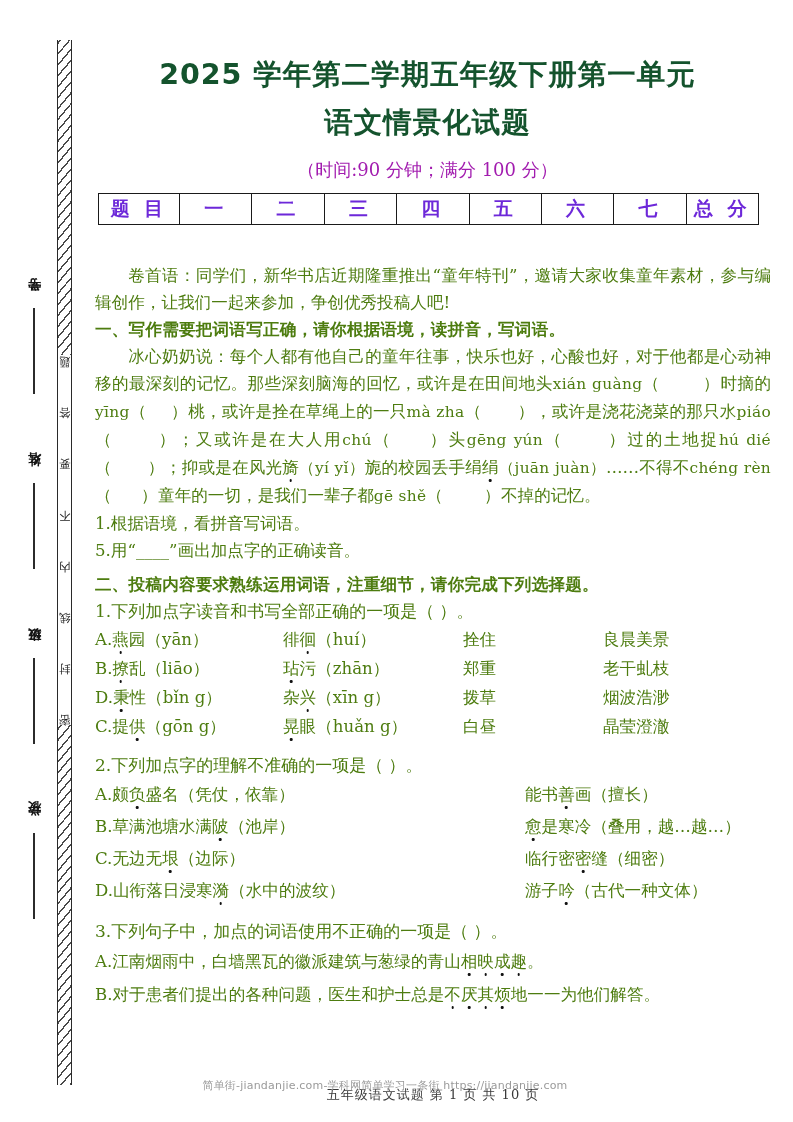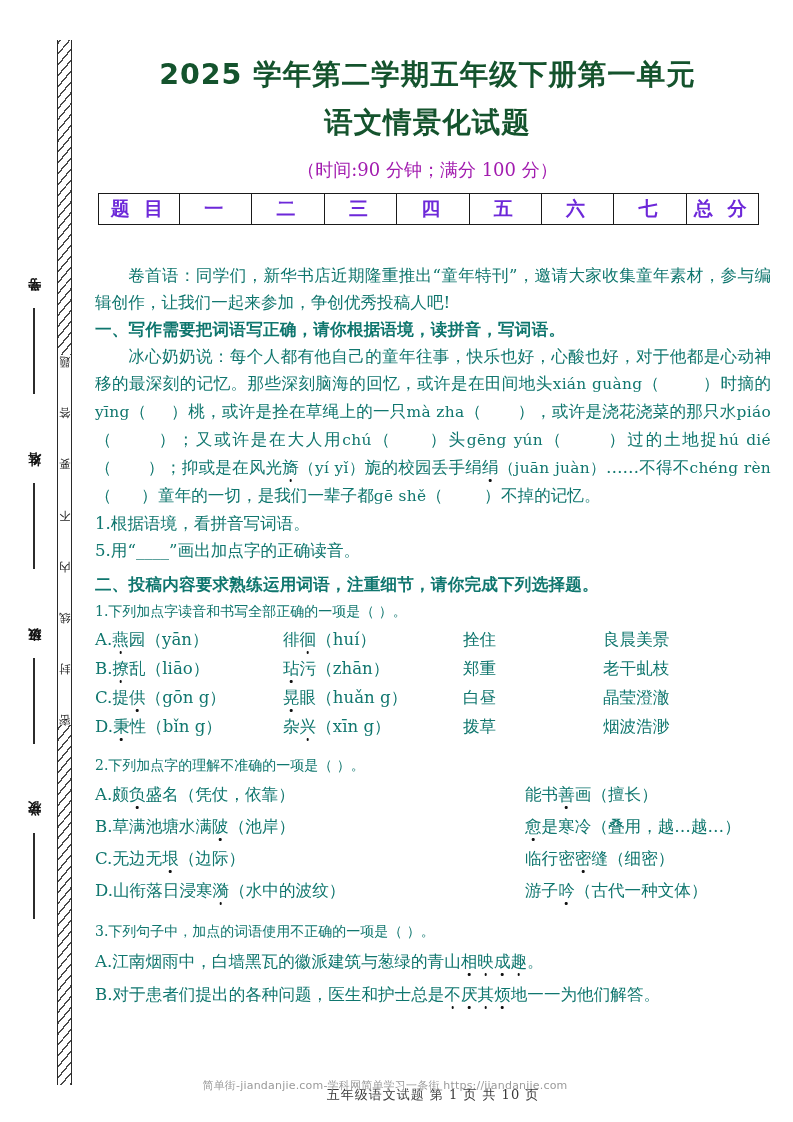--- a/index.html
+++ b/index.html
@@ -155,21 +155,21 @@
   #score-table td.hdr { width: 80px; }
 
   
   #body-text {
     position: absolute;
     left: 0;
     top: 262px;
     width: 676px;
     font-size: 16.6px;
     line-height: 27px;
-    color: #0f766e;
+    color: #4d7c0f;
   }
   .para {
     text-align: justify;
     text-justify: inter-ideograph;
     margin: 0;
   }
   .indent { text-indent: 2em; }
   .kai { font-family: "DejaVu Serif", "Liberation Serif", serif; }
   .sec-head {
     font-family: "DejaVu Sans", "Liberation Sans", sans-serif;
@@ -192,21 +192,21 @@
     position: absolute;
     left: 50%;
     bottom: -5px;
     transform: translateX(-50%);
     width: 2.6px; height: 2.6px;
     border-radius: 50%;
     background: #111;
   }
 
   
-  .q-line { margin: 0; line-height: 27px; font-size: 14px; }
+  .q-line { margin: 0; line-height: 27px; font-size: 17px; }
   .opts { margin: 0; }
   .opt-row {
     display: flex;
     line-height: 29px;
     font-size: 16.6px;
   }
   .opt-row > span { display: block; }
   .c1 { width: 188px; }
   .c2 { width: 180px; }
   .c3 { width: 140px; }
@@ -323,30 +323,30 @@
         <span class="c3">拴住</span>
         <span class="c4">良晨美景</span>
       </div>
       <div class="opt-row">
         <span class="c1"><span>B.</span><span class="dot">撩</span><span>乱（liāo）</span></span>
         <span class="c2"><span></span><span class="dot">玷</span><span>污（zhān）</span></span>
         <span class="c3">郑重</span>
         <span class="c4">老干虬枝</span>
       </div>
       <div class="opt-row">
+        <span class="c1"><span>D.</span><span class="dot">秉</span><span>性（bǐn g）</span></span>
+        <span class="c2"><span>杂</span><span class="dot">兴</span><span>（xīn g）</span></span>
+        <span class="c3">拨草</span>
+        <span class="c4">烟波浩渺</span>
+      </div>
+      <div class="opt-row">
         <span class="c1"><span>C.</span><span>提</span><span class="dot">供</span><span>（gōn g）</span></span>
         <span class="c2"><span></span><span class="dot">晃</span><span>眼（huǎn g）</span></span>
         <span class="c3">白昼</span>
         <span class="c4">晶莹澄澈</span>
-      </div>
-      <div class="opt-row">
-        <span class="c1"><span>D.</span><span class="dot">秉</span><span>性（bǐn g）</span></span>
-        <span class="c2"><span>杂</span><span class="dot">兴</span><span>（xīn g）</span></span>
-        <span class="c3">拨草</span>
-        <span class="c4">烟波浩渺</span>
       </div>
     </div>
 
     <div class="gap-m"></div>
 
     <p class="q-line kai">2.下列加点字的理解不准确的一项是（        ）。</p>
     <div class="opts">
       <div class="opt-row" style="line-height:32px;">
         <span class="w1"><span>A.</span><span>颇</span><span class="dot">负</span><span>盛名（凭仗，依靠）</span></span>
         <span><span>能书</span><span class="dot">善</span><span>画（擅长）</span></span>

